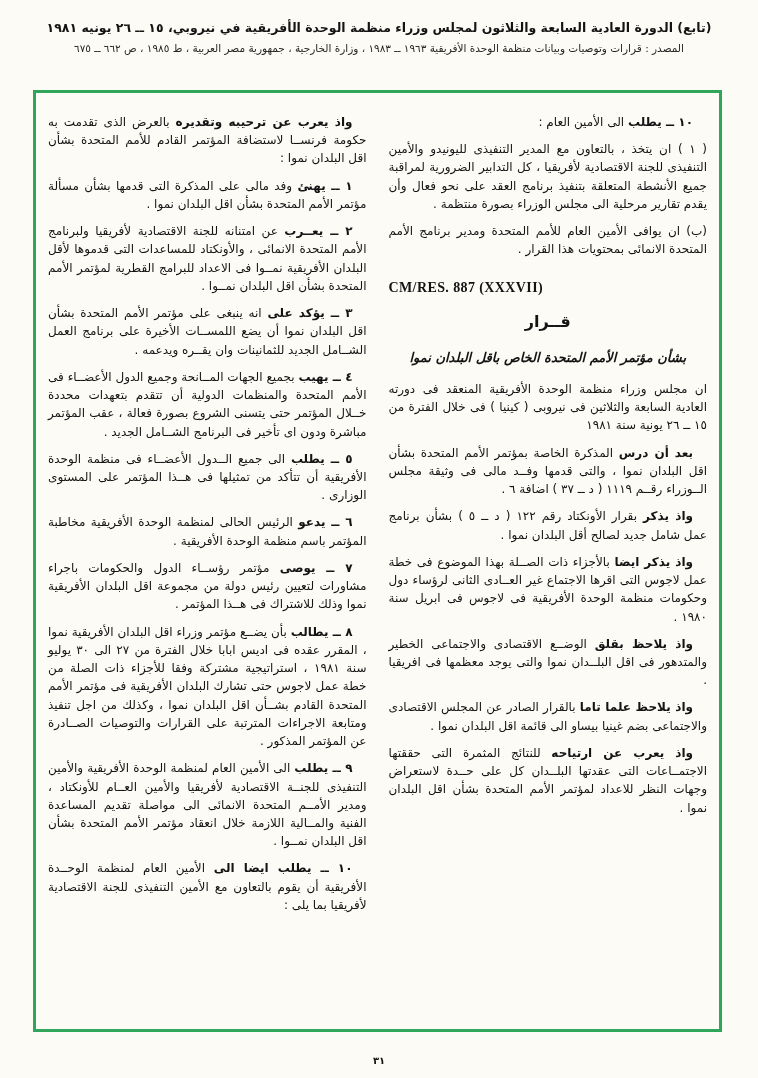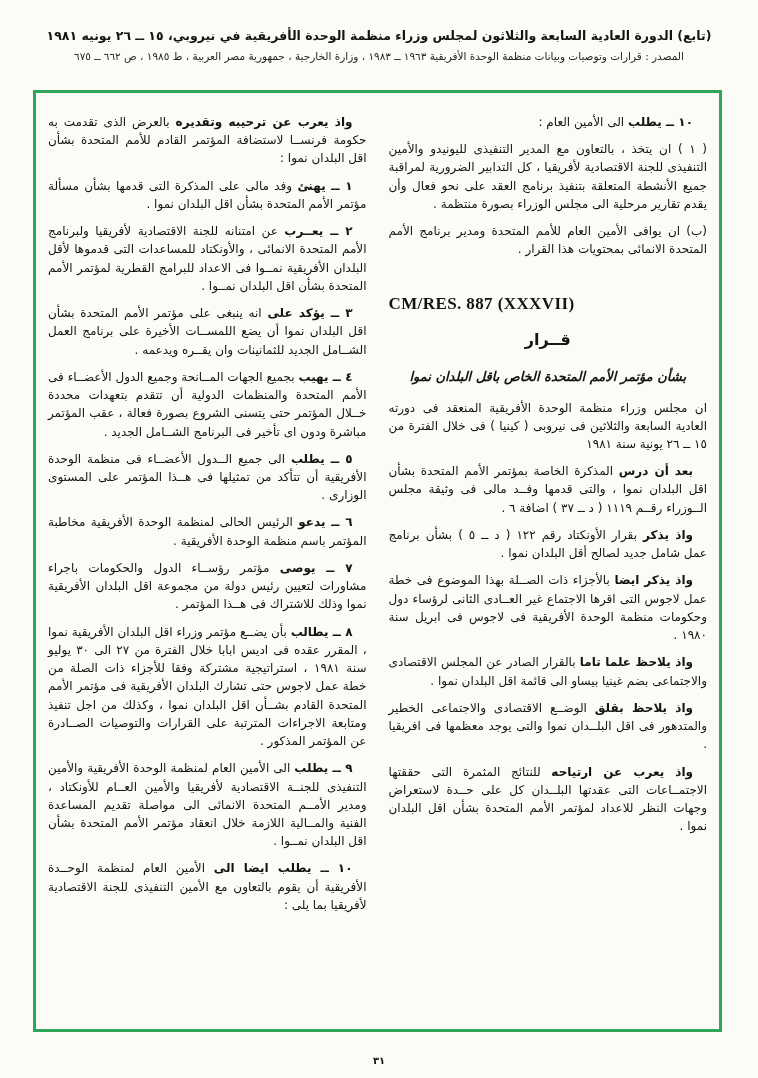--- a/index.html
+++ b/index.html
@@ -8,21 +8,21 @@
     background:#fbfaf4;
     font-family:"DejaVu Sans",sans-serif;
     color:#141414;
     position:relative;
     overflow:hidden;
   }
   .page{position:absolute;inset:0;background:#fcfbf6;}
   .header{
     direction:rtl;
     text-align:center;
-    padding-top:28px;
+    padding-top:20px;
   }
   .header-line1{font-size:12.5px;font-weight:bold;letter-spacing:.2px;}
   .header-line2{font-size:10.5px;margin-top:7px;color:#262626;}
   .content-box{
     position:absolute;
     top:90px;left:33px;right:36px;bottom:46px;
     border:3px solid #2fa65a;
     padding:12px 12px 8px 12px;
     overflow:hidden;
     direction:rtl;
@@ -37,23 +37,23 @@
     line-height:1.52;
   }
   .para{margin:8px 0 9px 0;text-indent:14px;}
   .para.no-indent{text-indent:0;}
   .lead{font-weight:bold;}
   .rescode{
     direction:ltr;
     text-align:left;
     font-family:"Liberation Serif","DejaVu Serif",serif;
     font-weight:bold;
-    font-size:17px;
+    font-size:14px;
     letter-spacing:.4px;
-    margin:32px 0 12px 0;
+    margin:18px 0 12px 0;
   }
   .restitle{
     text-align:center;
     font-size:16px;
     font-weight:bold;
     margin:6px 0 14px 0;
     letter-spacing:1px;
   }
   .ressub{
     text-align:center;
@@ -94,22 +94,22 @@
 
         <div class="restitle">قــرار</div>
 
         <div class="ressub">بشأن مؤتمر الأمم المتحدة الخاص باقل البلدان نموا</div>
 
         <div id="right-paras">
             <p class="para no-indent"><span>ان مجلس وزراء منظمة الوحدة الأفريقية المنعقد فى دورته العادية السابعة والثلاثين فى نيروبى ( كينيا ) فى خلال الفترة من ١٥ ــ ٢٦ يونية سنة ١٩٨١</span></p>
             <p class="para"><span class="lead">بعد أن درس</span> <span>المذكرة الخاصة بمؤتمر الأمم المتحدة بشأن اقل البلدان نموا ، والتى قدمها وفــد مالى فى وثيقة مجلس الــوزراء رقــم ١١١٩ ( د ــ ٣٧ ) اضافة ٦ .</span></p>
             <p class="para"><span class="lead">واذ يذكر</span> <span>بقرار الأونكتاد رقم ١٢٢ ( د ــ ٥ ) بشأن برنامج عمل شامل جديد لصالح أقل البلدان نموا .</span></p>
             <p class="para"><span class="lead">واذ يذكر ايضا</span> <span>بالأجزاء ذات الصــلة بهذا الموضوع فى خطة عمل لاجوس التى اقرها الاجتماع غير العــادى الثانى لرؤساء دول وحكومات منظمة الوحدة الأفريقية فى لاجوس فى ابريل سنة ١٩٨٠ .</span></p>
+            <p class="para"><span class="lead">واذ يلاحظ بقلق</span> <span>الوضــع الاقتصادى والاجتماعى الخطير والمتدهور فى اقل البلــدان نموا والتى يوجد معظمها فى افريقيا .</span></p>
             <p class="para"><span class="lead">واذ يلاحظ علما تاما</span> <span>بالقرار الصادر عن المجلس الاقتصادى والاجتماعى بضم غينيا بيساو الى قائمة اقل البلدان نموا .</span></p>
-            <p class="para"><span class="lead">واذ يلاحظ بقلق</span> <span>الوضــع الاقتصادى والاجتماعى الخطير والمتدهور فى اقل البلــدان نموا والتى يوجد معظمها فى افريقيا .</span></p>
             <p class="para"><span class="lead">واذ يعرب عن ارتياحه</span> <span>للنتائج المثمرة التى حققتها الاجتمــاعات التى عقدتها البلــدان كل على حــدة لاستعراض وجهات النظر للاعداد لمؤتمر الأمم المتحدة بشأن اقل البلدان نموا .</span></p>
           </div>
       </div>
 
       <div class="col">
         <div id="left-paras">
             <p class="para"><span class="lead">واذ يعرب عن ترحيبه وتقديره</span> <span>بالعرض الذى تقدمت به حكومة فرنســا لاستضافة المؤتمر القادم للأمم المتحدة بشأن اقل البلدان نموا :</span></p>
             <p class="para"><span class="lead">١ ــ يهنئ</span> <span>وفد مالى على المذكرة التى قدمها بشأن مسألة مؤتمر الأمم المتحدة بشأن اقل البلدان نموا .</span></p>
             <p class="para"><span class="lead">٢ ــ يعــرب</span> <span>عن امتنانه للجنة الاقتصادية لأفريقيا ولبرنامج الأمم المتحدة الانمائى ، والأونكتاد للمساعدات التى قدموها لأقل البلدان الأفريقية نمــوا فى الاعداد للبرامج القطرية لمؤتمر الأمم المتحدة بشأن اقل البلدان نمــوا .</span></p>
             <p class="para"><span class="lead">٣ ــ يؤكد على</span> <span>انه ينبغى على مؤتمر الأمم المتحدة بشأن اقل البلدان نموا أن يضع اللمســات الأخيرة على برنامج العمل الشــامل الجديد للثمانينات وان يقــره ويدعمه .</span></p>

